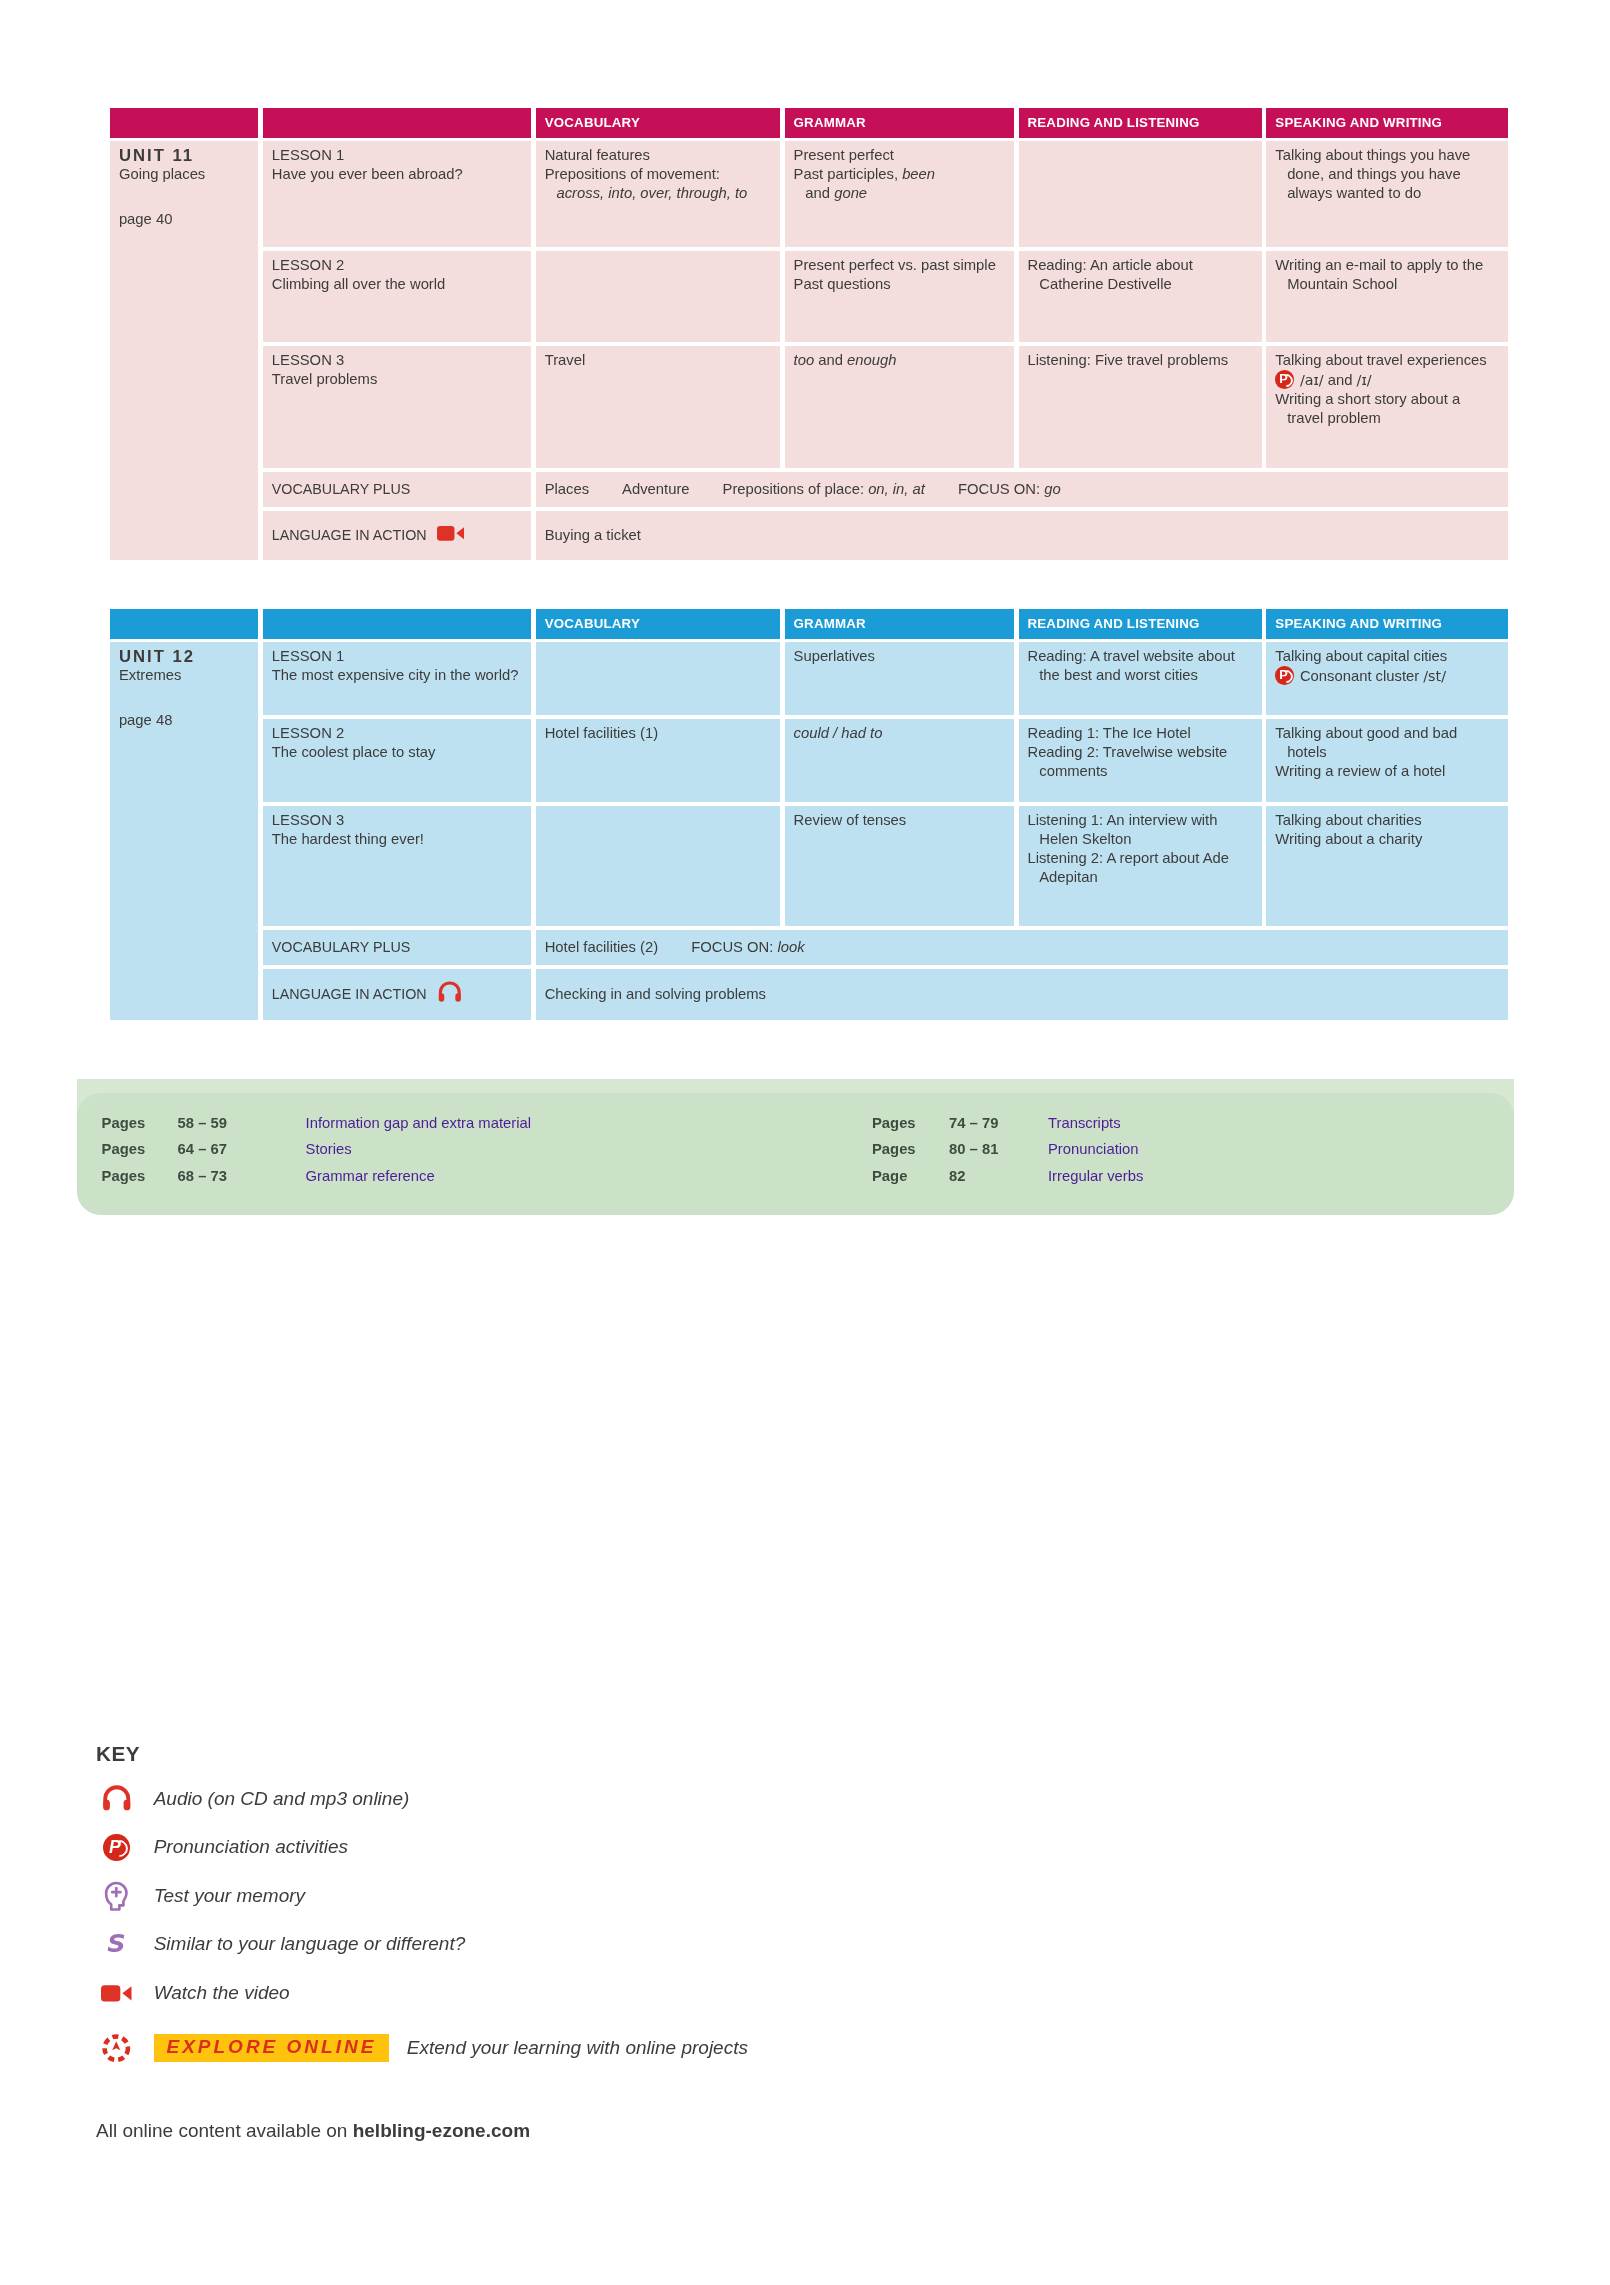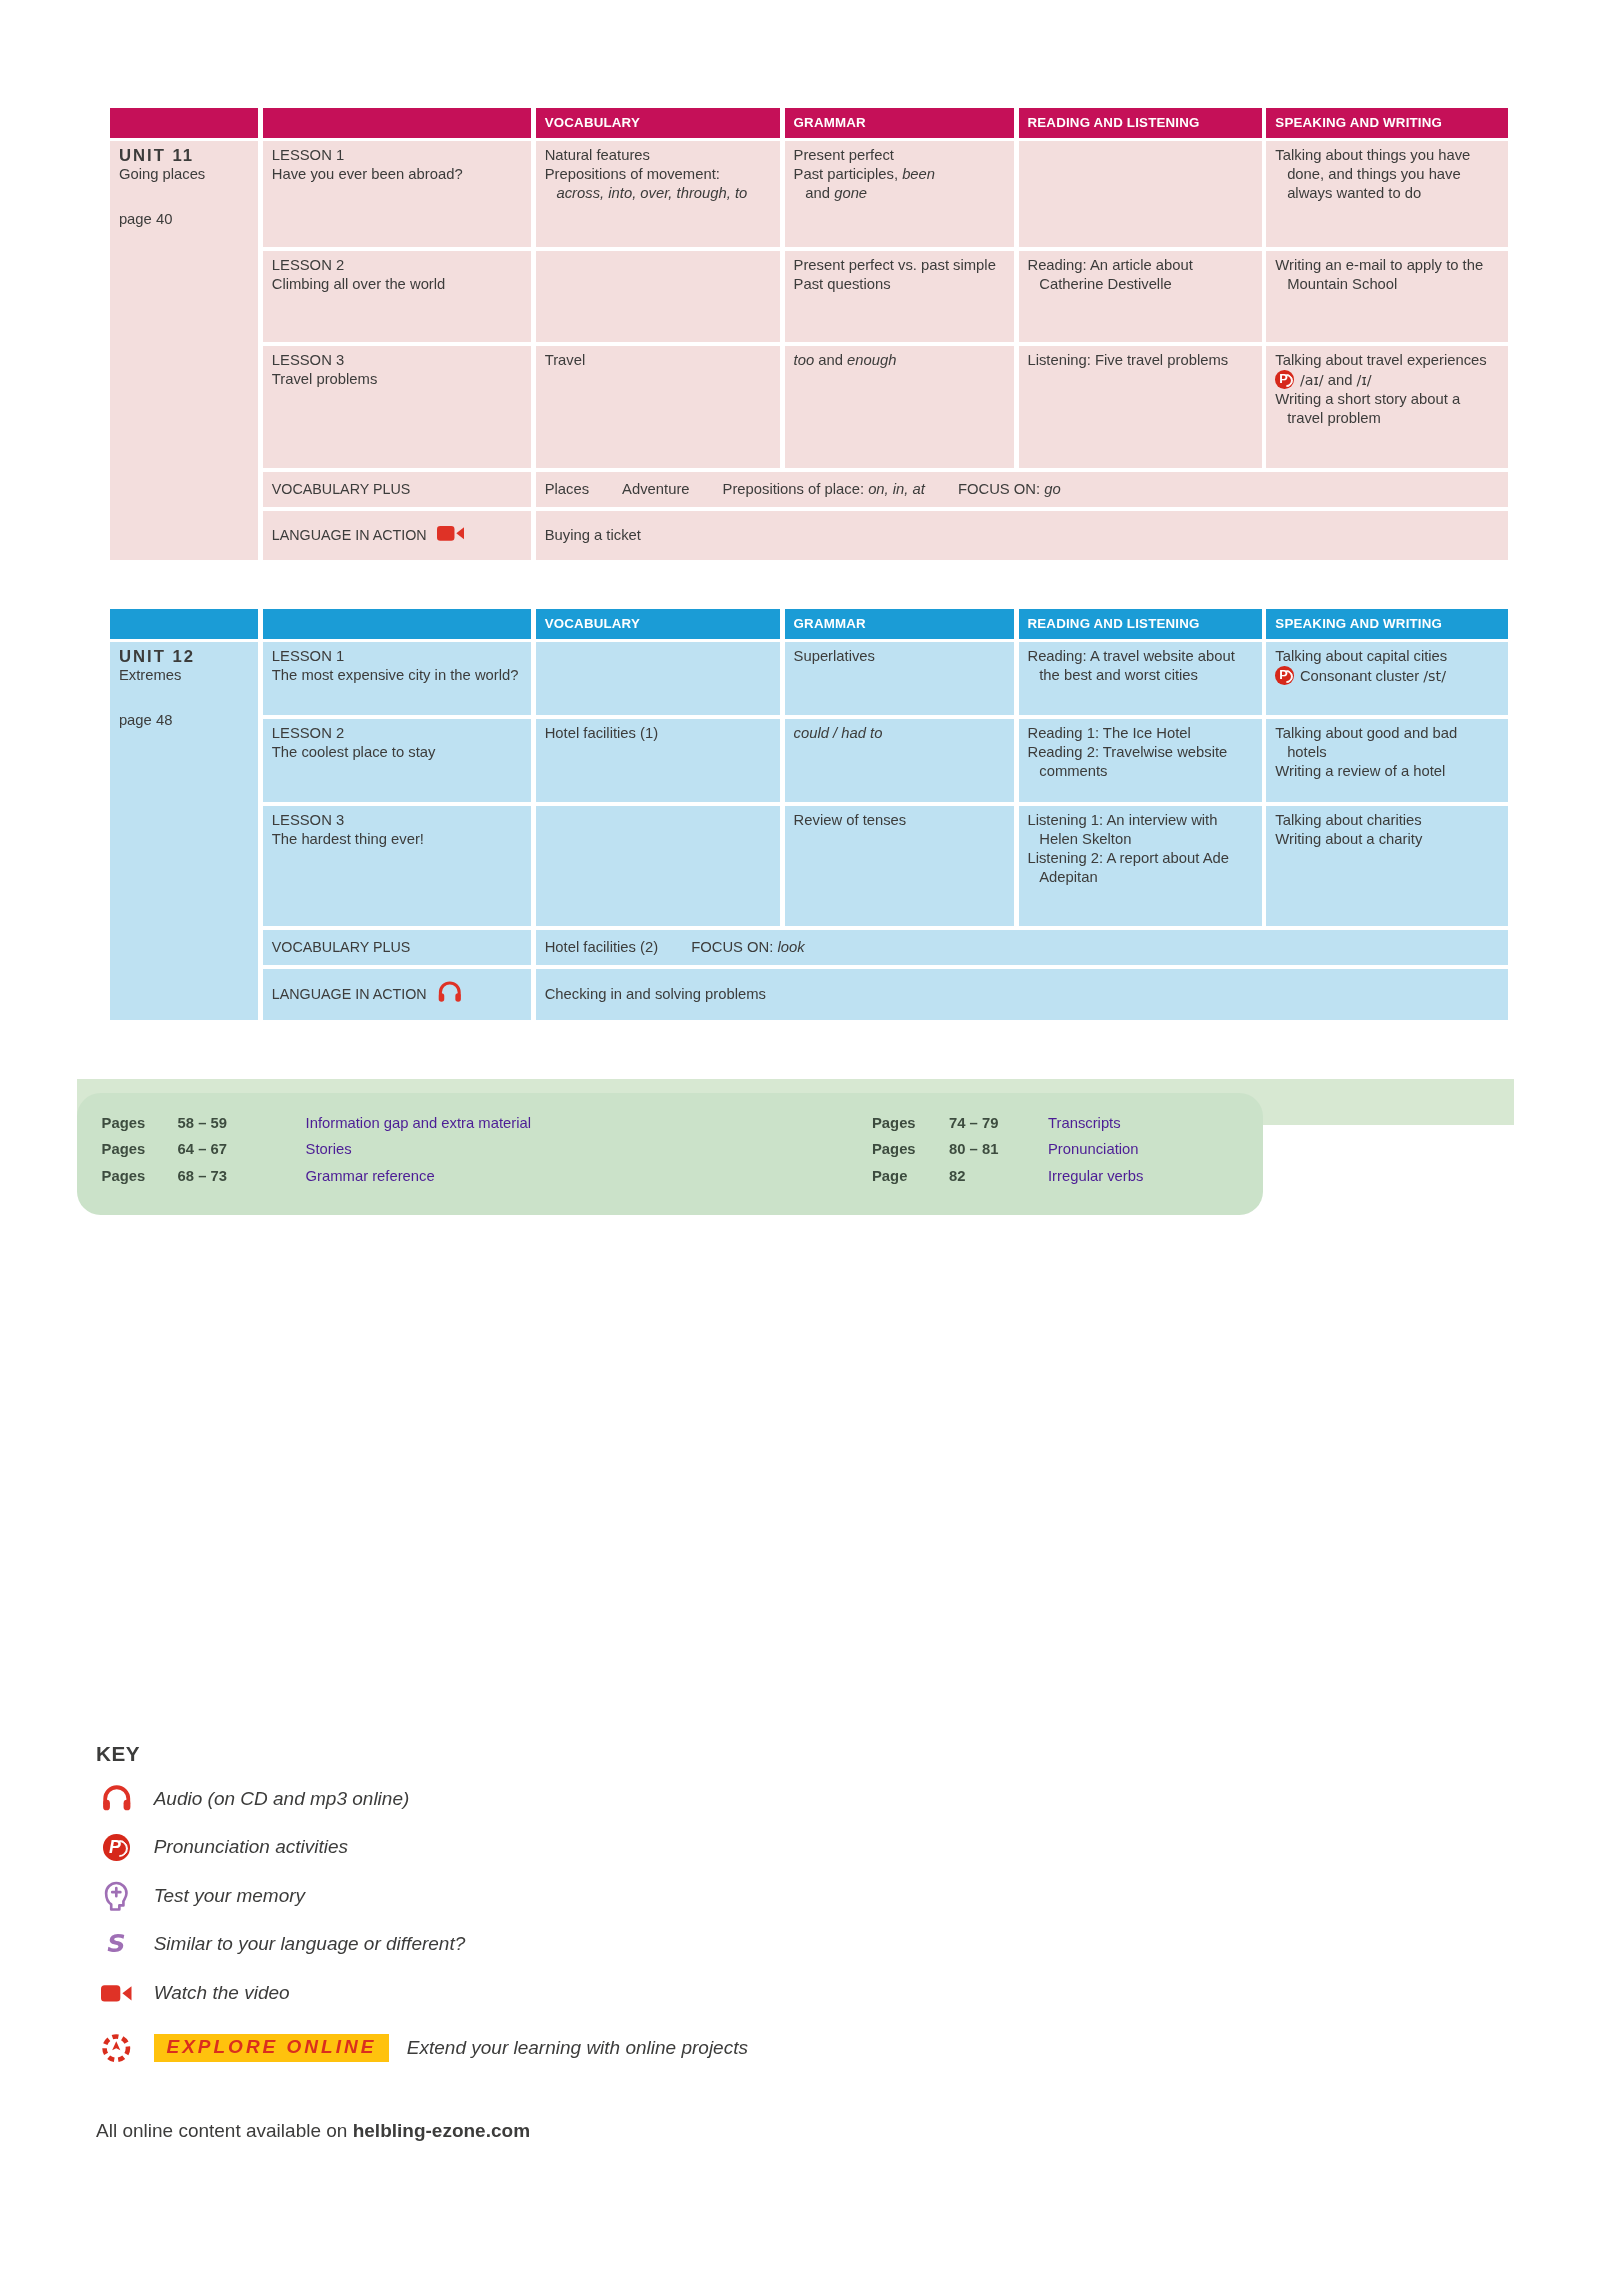--- a/index.html
+++ b/index.html
@@ -44,21 +44,21 @@
   .p-badge.big .p-arc{right:2px;top:5.9px;width:12.8px;height:12.8px;}
 
   
   .review{position:absolute;left:77px;top:1079px;width:1437px;height:46px;background:#D7E8D2;
     display:flex;align-items:center;padding-left:11.8px;box-sizing:border-box;}
   .review .para{padding:0;text-indent:0;font-size:15.3px;}
   .review .para span{color:#77897A;}
   .review .para span.bd{color:#232B23;}
 
   
-  .pages-box{position:absolute;left:77px;top:1093px;width:1186px;height:122px;background:#CBE2C9;border-radius:23.6px;}
+  .pages-box{position:absolute;left:77px;top:1093px;width:1437px;height:122px;background:#CBE2C9;border-radius:23.6px;}
   .pg-col{position:absolute;top:16.7px;}
   .pg-left{left:24.6px;}
   .pg-right{left:795px;}
   .pg-row{display:grid;grid-template-columns:76px 128px auto;font-size:14.8px;line-height:26.6px;}
   .pg-right .pg-row{grid-template-columns:77px 99px auto;}
   .pg-label,.pg-range{font-weight:700;color:#3D4C3F;}
   .pg-desc{color:#4c1d95;}
 
   
   .key-heading{position:absolute;left:96px;top:1742px;font-size:20.7px;font-weight:700;letter-spacing:0.5px;}

